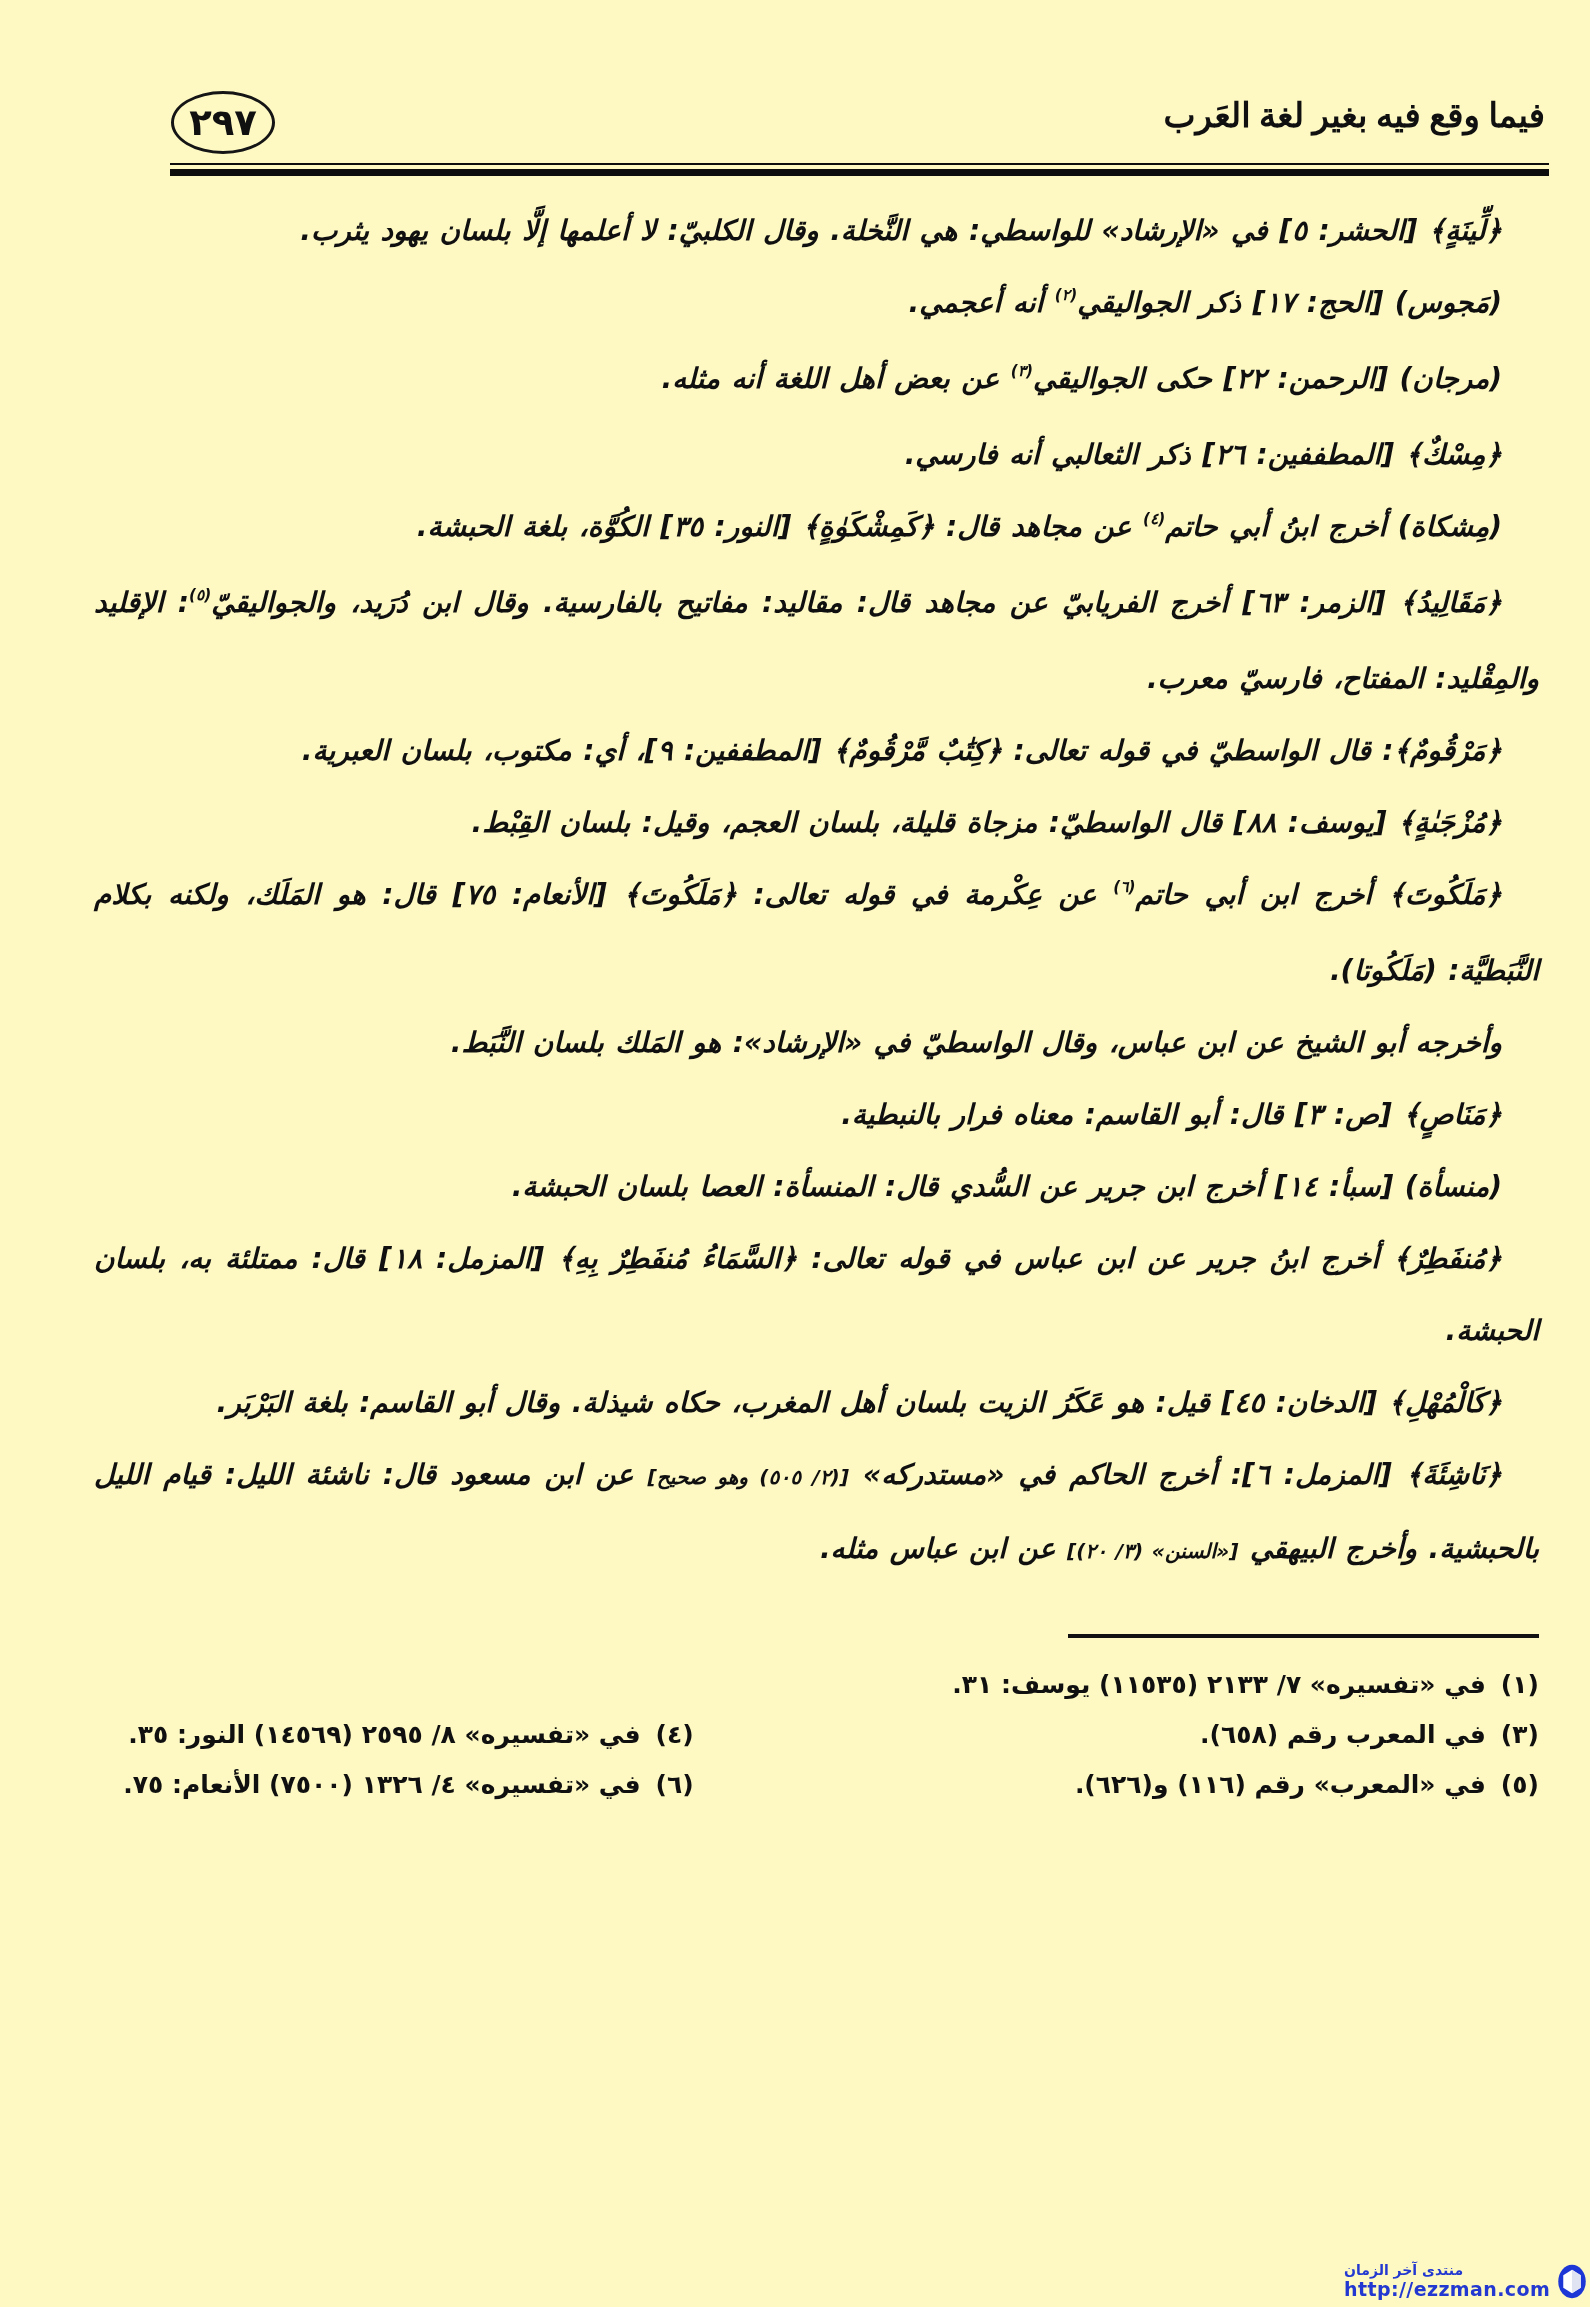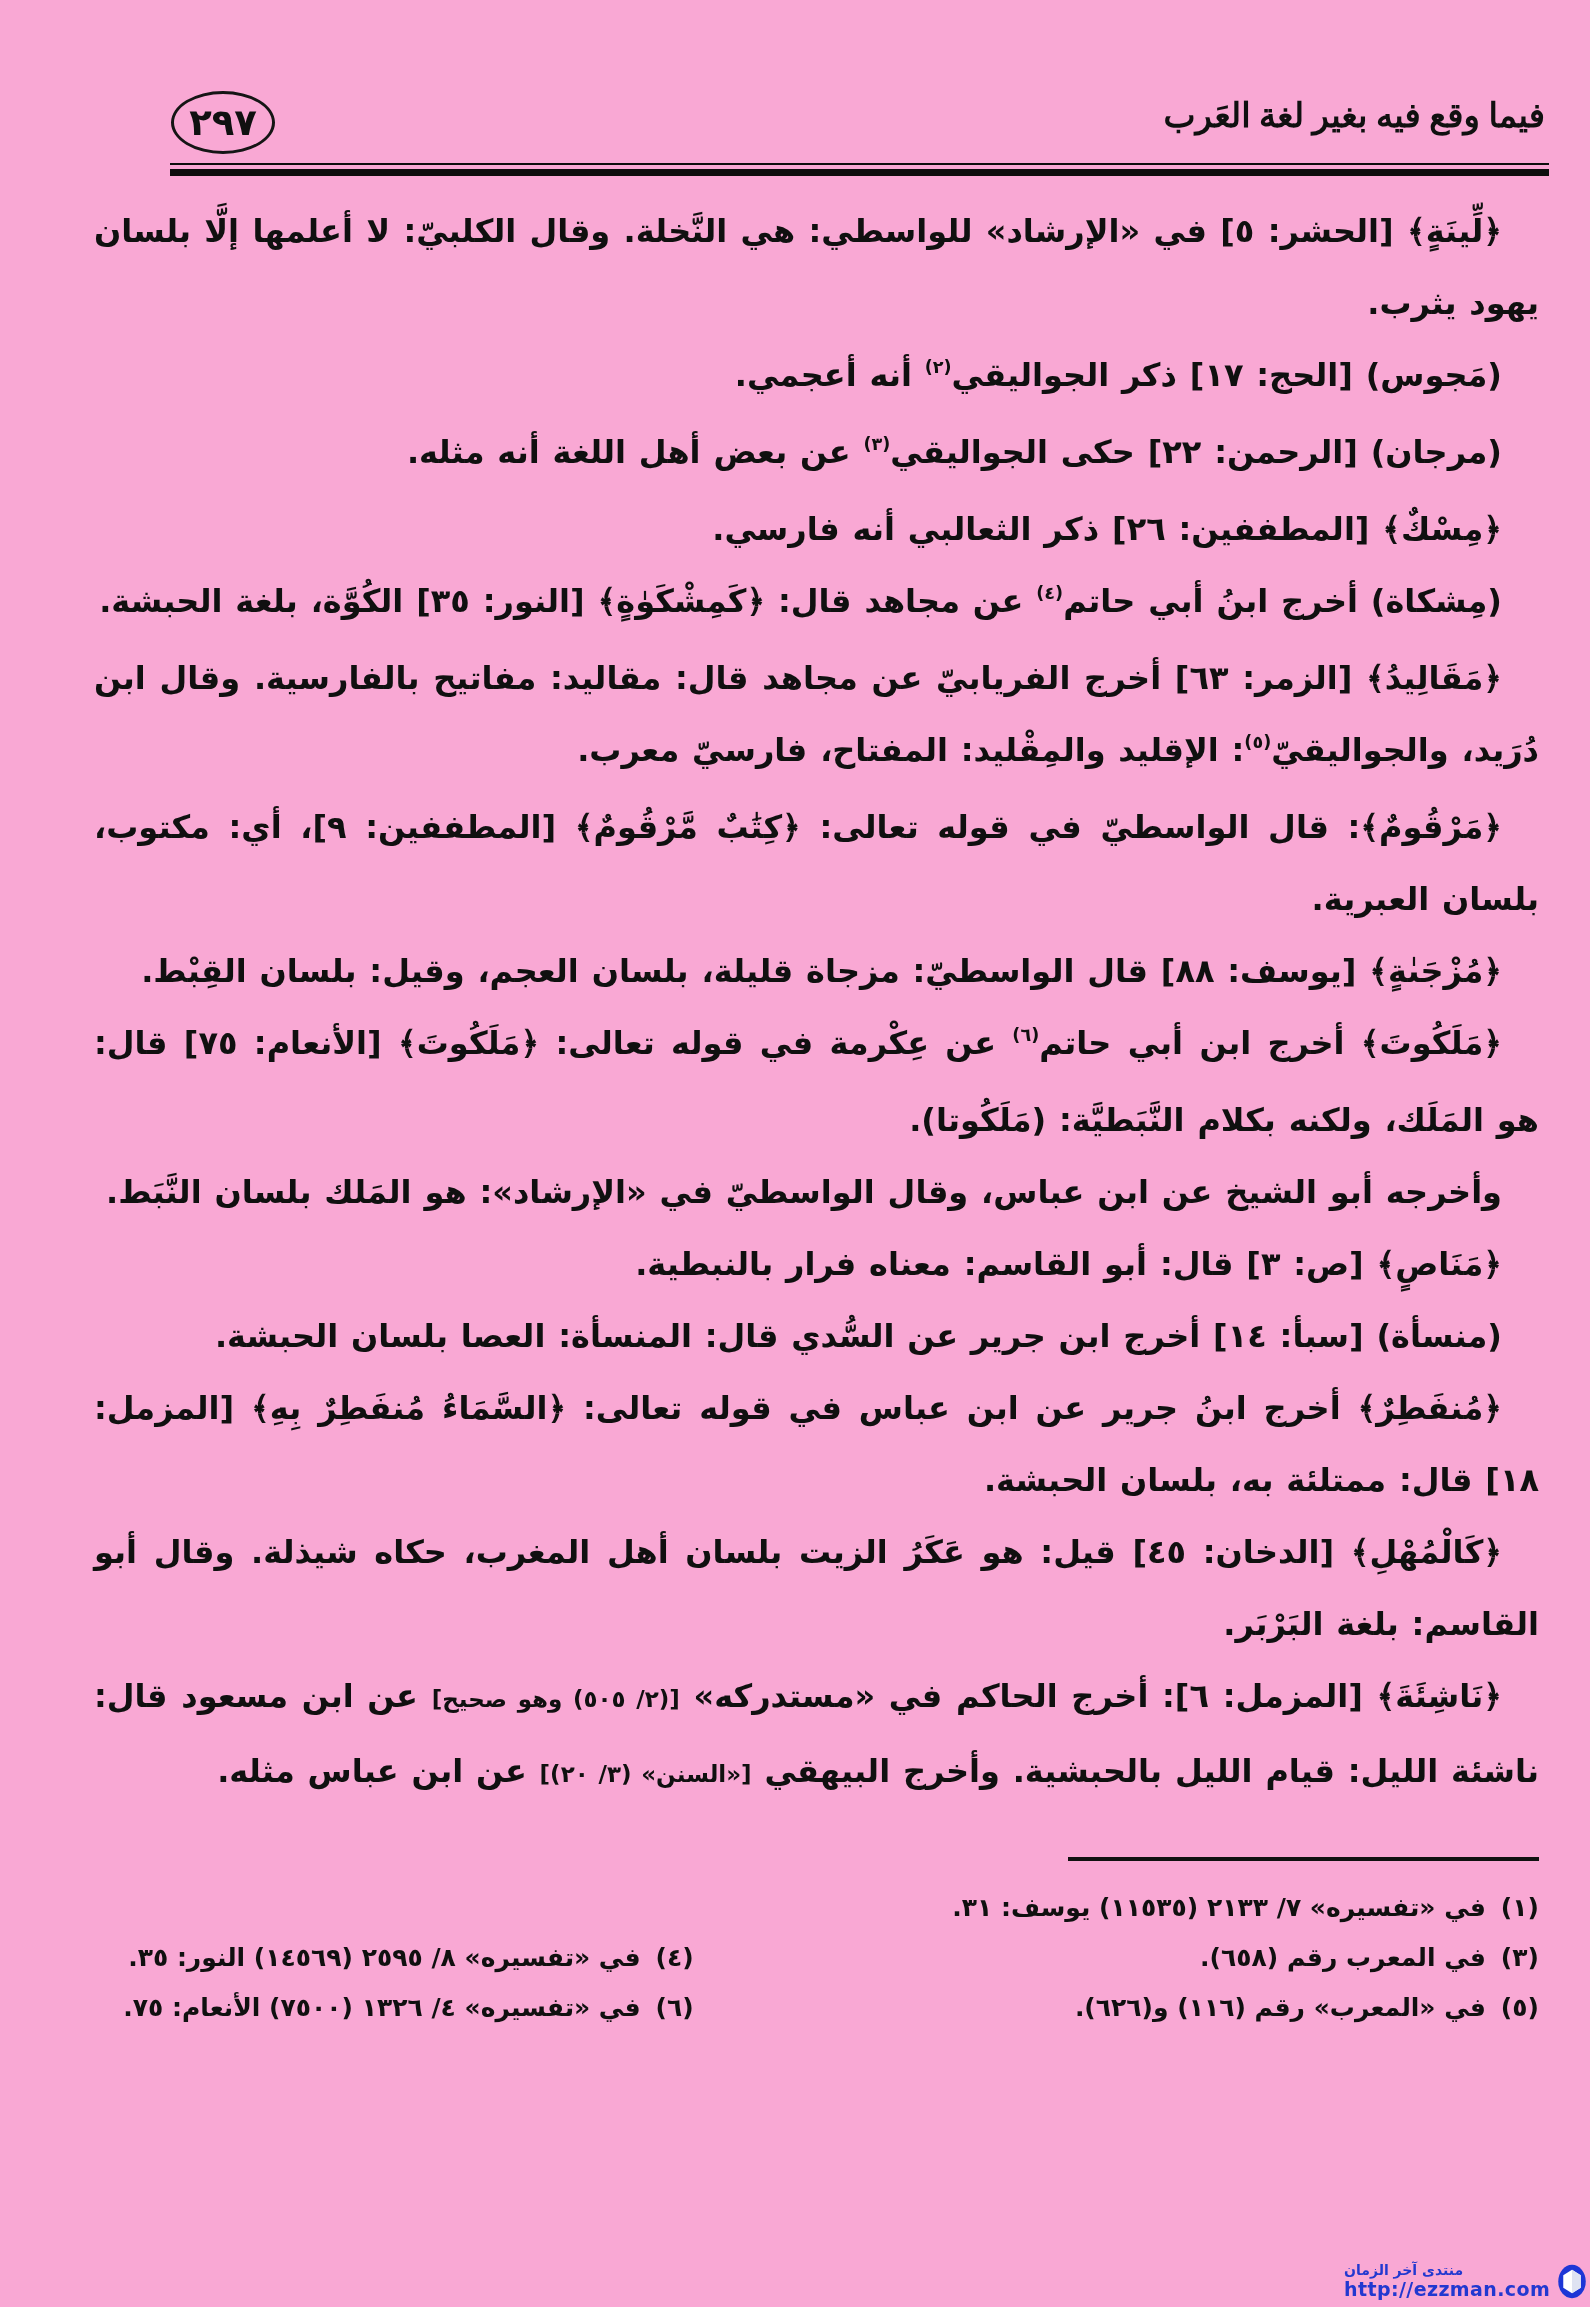--- a/index.html
+++ b/index.html
@@ -1,20 +1,20 @@
 <!DOCTYPE html>
 <html lang="ar" style="font-size:13.3px"><head>
 <meta charset="utf-8">
 <style>
   html,body{margin:0;padding:0;background:#e8e8e8;}
   .page{
     position:relative;
     width:1591px;height:2307px;
     margin:0 auto;
-    background:#f9a8d4;
+    background:#fef9c3;
     color:#101010;
     font-family:"DejaVu Sans",sans-serif;
     overflow:hidden;
   }
   
   .page-number-circle{
     position:absolute;left:171px;top:91px;
     width:98px;height:57px;
     border:3.3px solid #151515;border-radius:50%;
     display:flex;align-items:center;justify-content:center;
@@ -33,24 +33,25 @@
     border-bottom:7.5px solid #0d0d0d;
   }
   
   .content{
     position:absolute;top:195px;left:94px;right:52px;
     direction:rtl;
   }
   .body-text{text-align:justify;}
   .para{
     margin:0;
-    font-size:32px;font-weight:bold;
+    font-size:28px;font-weight:bold;
     line-height:72px;
     text-indent:37px;
     word-spacing:1.7px;
+    font-style:italic;
   }
   .fn-ref{
     font-size:0.55em;
     position:relative;top:-0.75em;
     white-space:nowrap;
   }
   .small-note{font-size:0.72em;}
   
   .footnotes{margin-top:47px;}
   .fn-separator{

